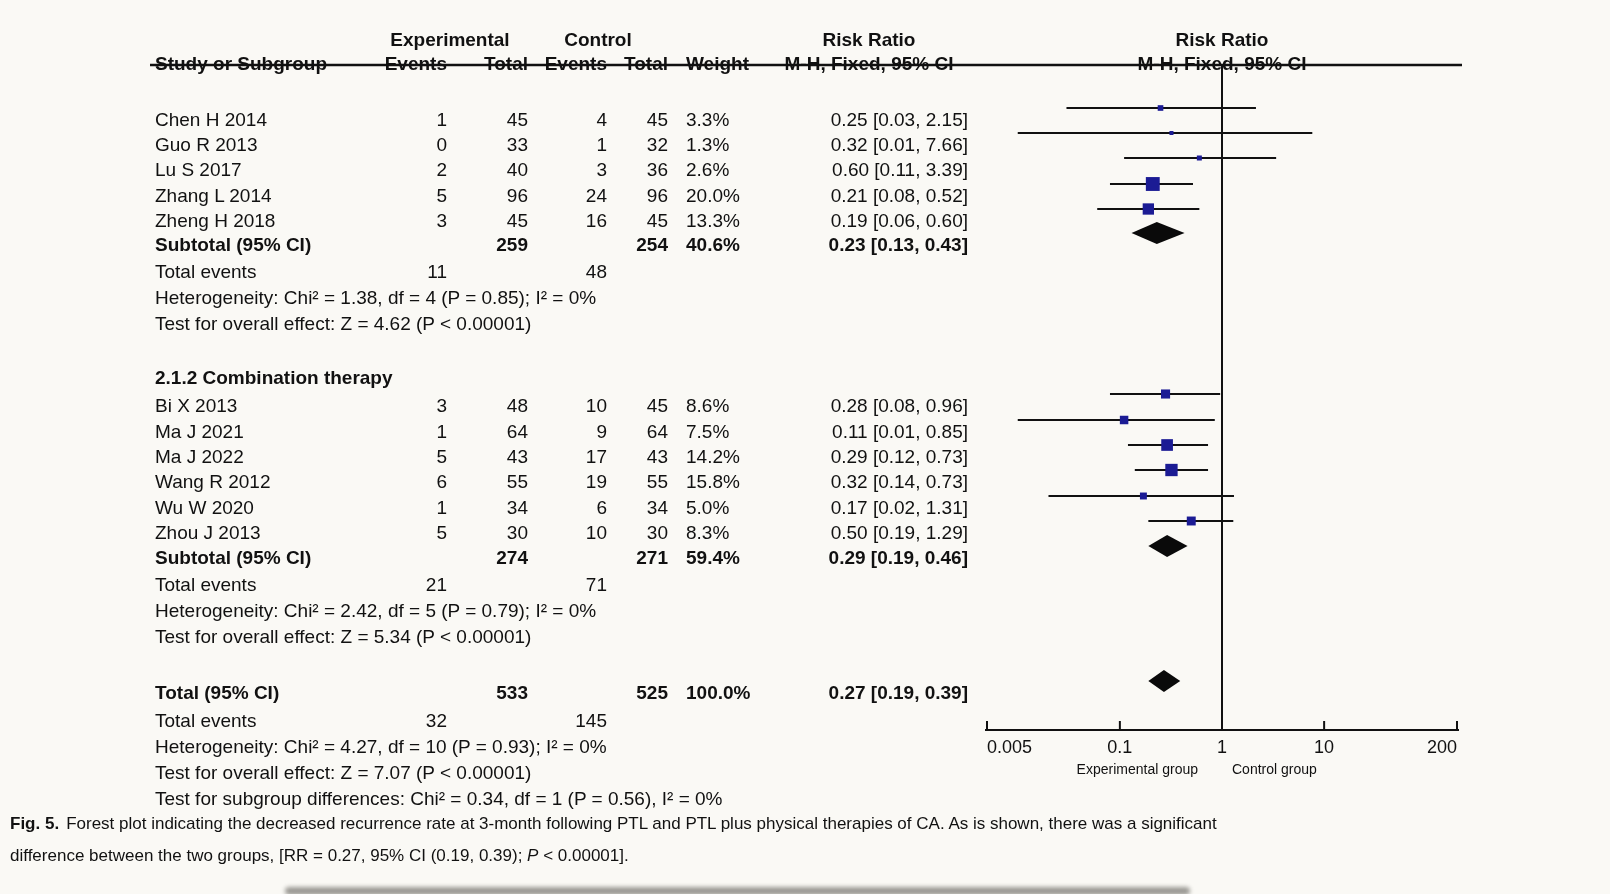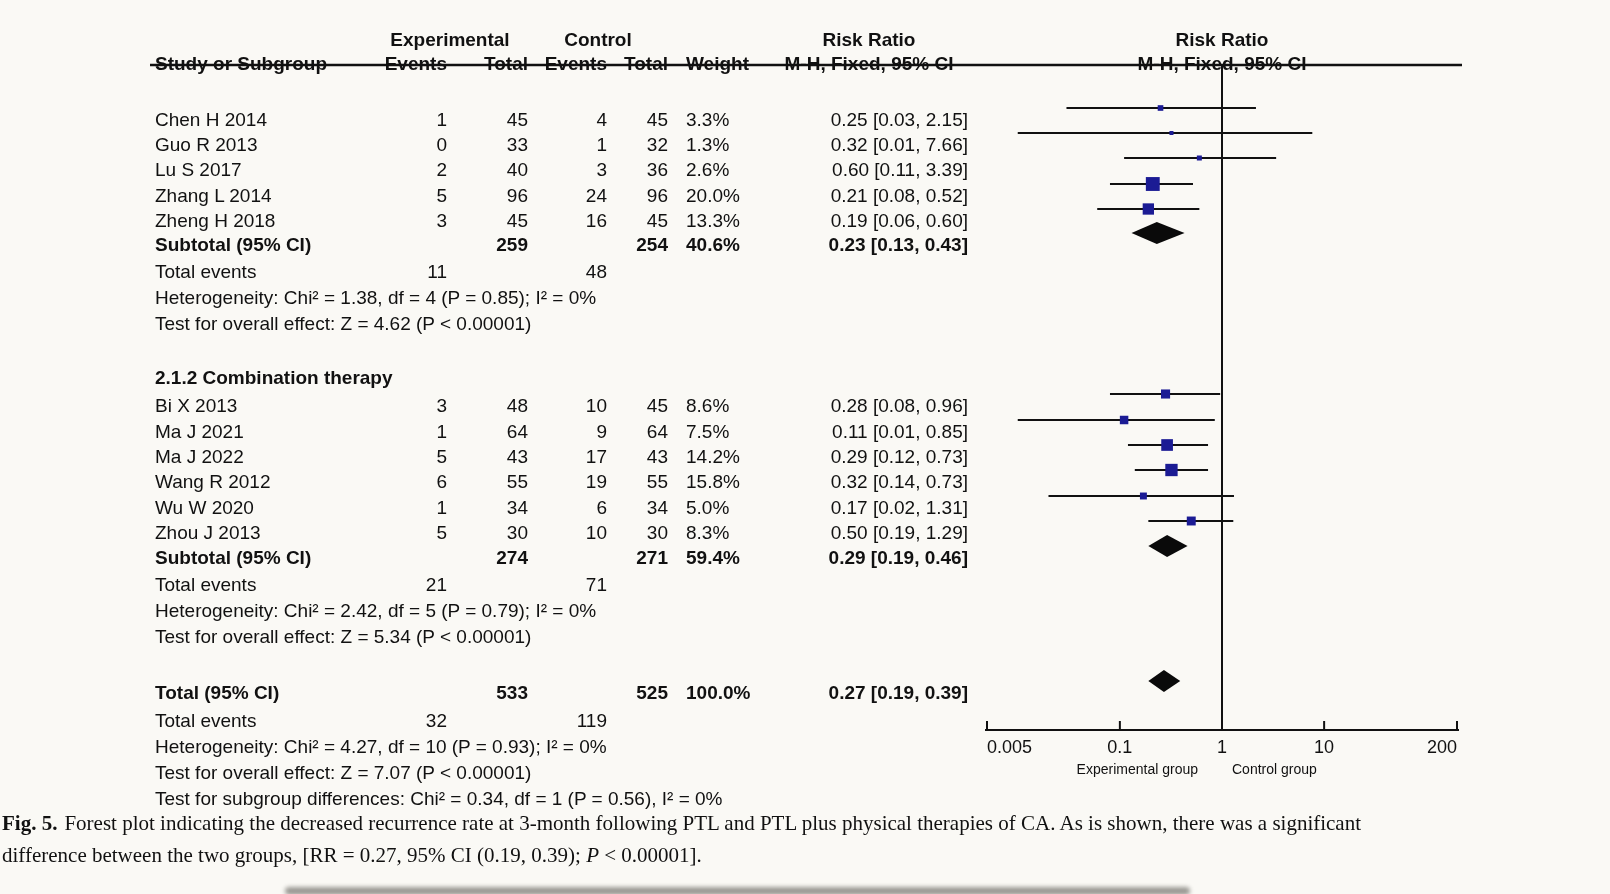--- a/index.html
+++ b/index.html
@@ -20,21 +20,21 @@
   .c3{position:absolute;left:530px;width:77px;text-align:right;}
   .c4{position:absolute;left:610px;width:58px;text-align:right;}
   .c5{position:absolute;left:668px;width:80px;text-align:left;padding-left:18px;}
   .c6{position:absolute;left:770px;width:198px;text-align:right;}
   .c6c{position:absolute;left:770px;width:198px;text-align:center;}
   .h-exp{position:absolute;left:380px;width:140px;text-align:center;}
   .h-ctrl{position:absolute;left:528px;width:140px;text-align:center;}
   .h-rr-right{position:absolute;left:1022px;width:400px;text-align:center;}
   .tick-label{position:absolute;top:736px;font-size:18px;line-height:22px;}
   .axis-group-label{position:absolute;top:757px;font-size:14px;line-height:24px;white-space:nowrap;}
-  .caption-line{position:absolute;left:2px;width:1596px;font-family:Liberation Serif, serif;font-size:21px;line-height:27px;white-space:nowrap;}
+  .caption-line{position:absolute;left:10px;width:1596px;font-family:Liberation Sans, sans-serif;font-size:17px;line-height:27px;white-space:nowrap;}
   .cap-bold{font-weight:700;margin-right:7px;}
   .italic{font-style:italic;}
   .artifact{position:absolute;left:285px;top:887px;width:905px;height:8px;background:#4e4c46;opacity:.55;filter:blur(2px);border-radius:4px;}
 </style>
 </head>
 <body>
 
 <div class="figure" id="figure">
 
   <svg id="plot-svg" viewBox="0 0 1610 894">
@@ -235,21 +235,21 @@
   <div class="row bold" style="top:669px">
     <span class="cs">Total (95% CI)</span>
     <span class="c2">533</span>
     <span class="c4">525</span>
     <span class="c5">100.0%</span>
     <span class="c6">0.27 [0.19, 0.39]</span>
   </div>
   <div class="row" style="top:697px">
     <span class="cs">Total events</span>
     <span class="c1">32</span>
-    <span class="c3">119</span>
+    <span class="c3">145</span>
   </div>
   <div class="row" style="top:723px">
     <span class="cs">Heterogeneity: Chi² = 4.27, df = 10 (P = 0.93); I² = 0%</span>
   </div>
   <div class="row" style="top:749px">
     <span class="cs">Test for overall effect: Z = 7.07 (P &lt; 0.00001)</span>
   </div>
   <div class="row" style="top:775px">
     <span class="cs">Test for subgroup differences: Chi² = 0.34, df = 1 (P = 0.56), I² = 0%</span>
   </div>

